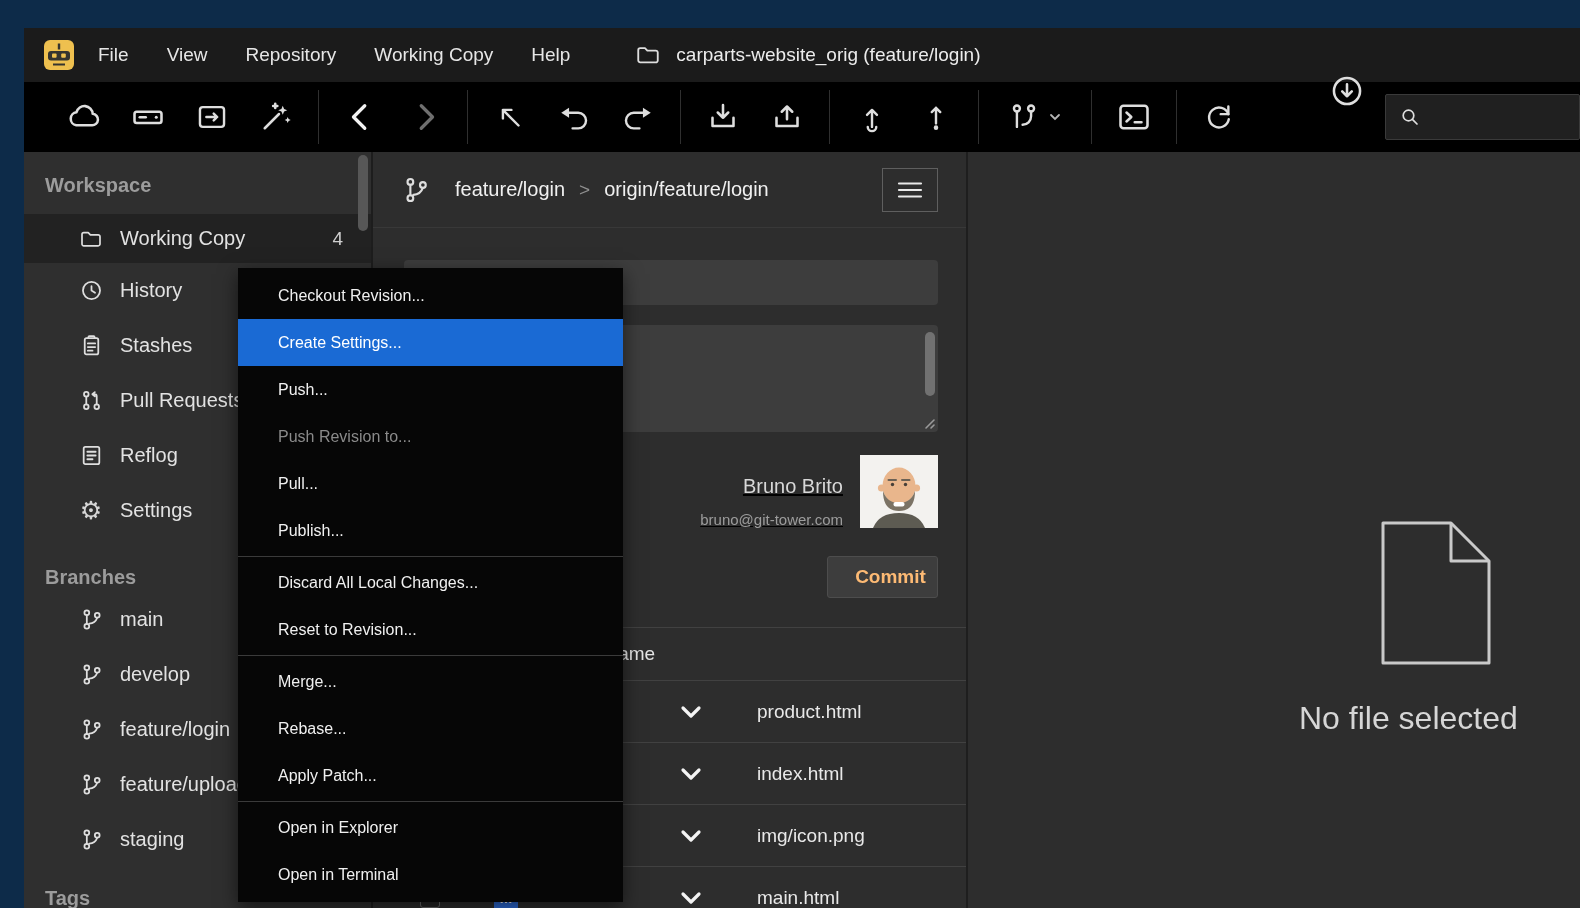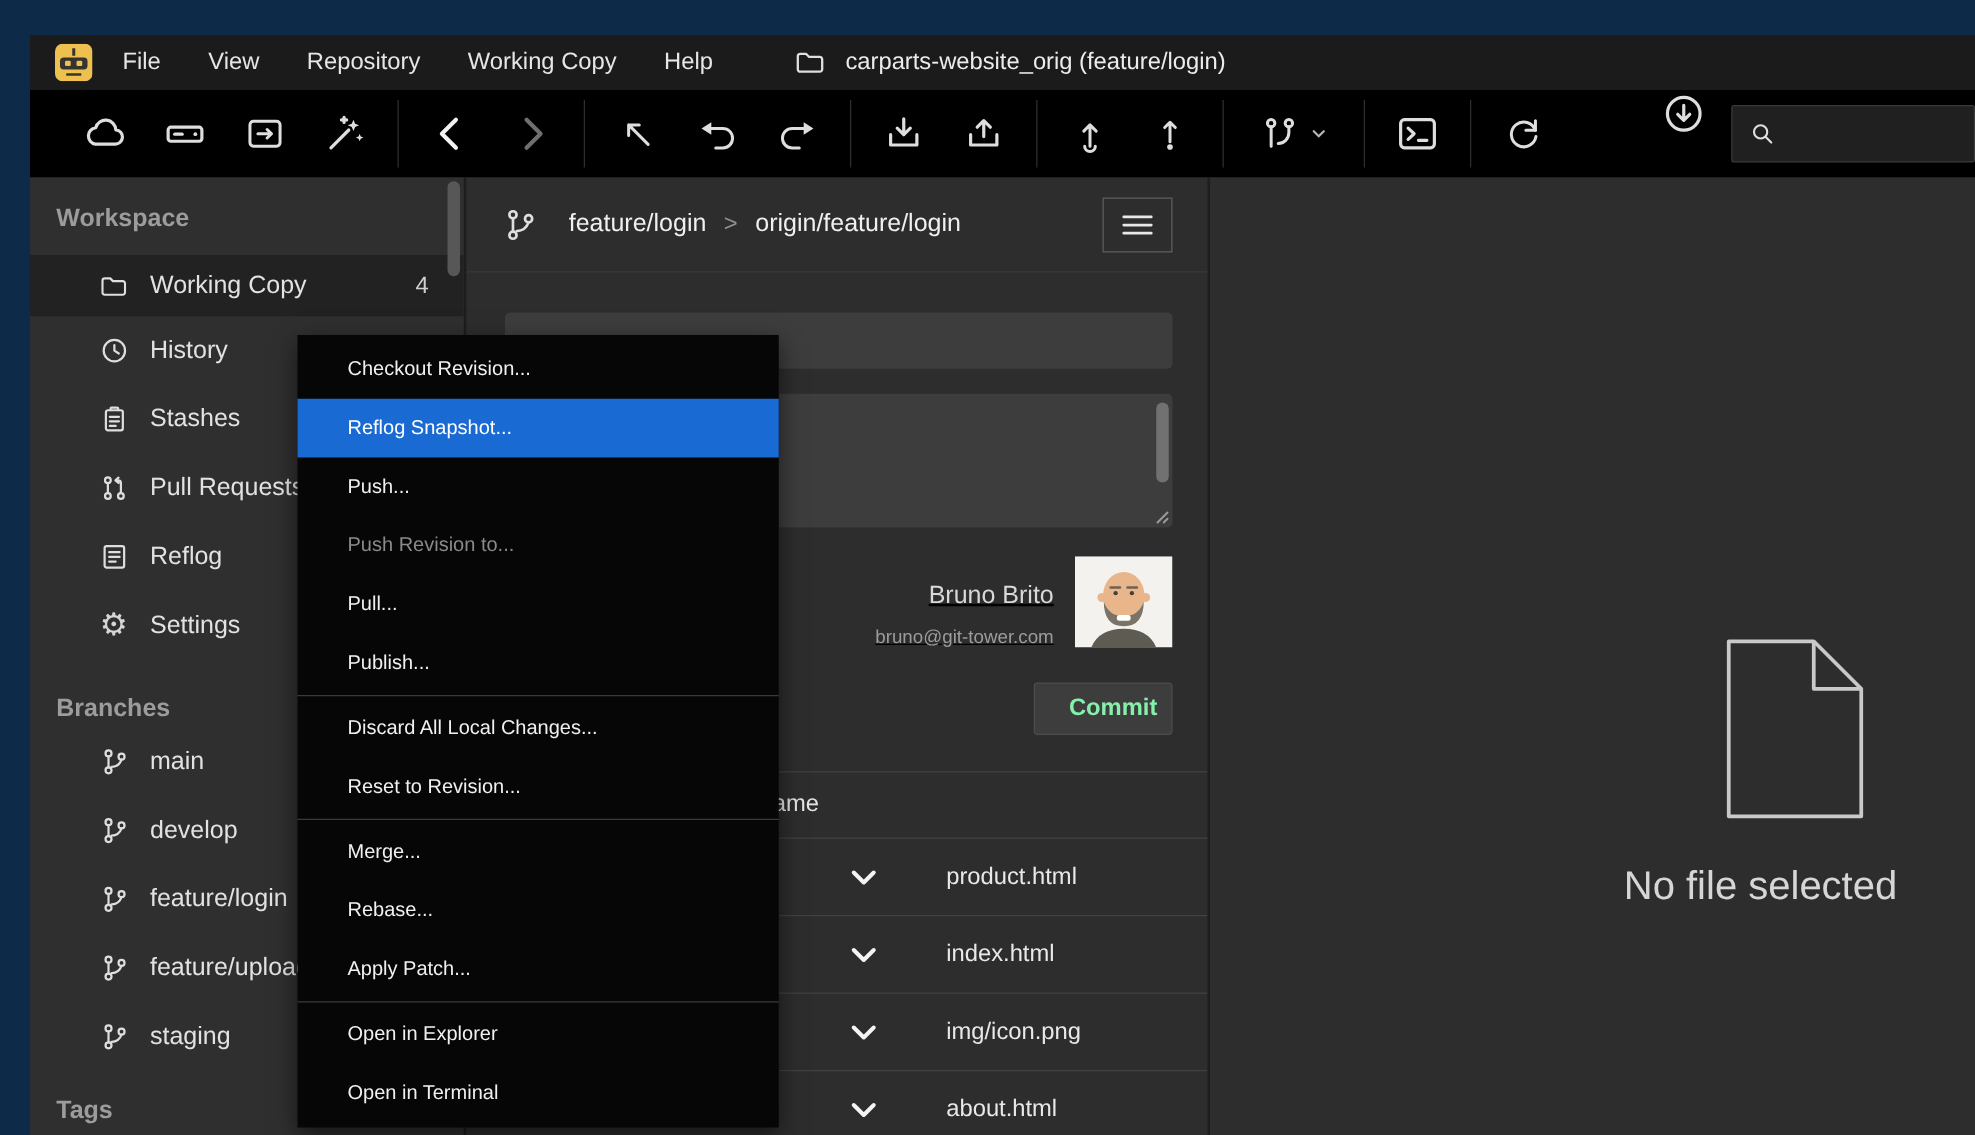--- a/index.html
+++ b/index.html
@@ -3,21 +3,21 @@
 <meta charset="utf-8">
 <style>
   * { margin:0; padding:0; box-sizing:border-box; }
   html,body { width:1580px; height:908px; overflow:hidden; background:#0d2b49;
               font-family:"Liberation Sans", sans-serif; }
   .desktop { position:relative; width:1580px; height:908px; background:#0d2b49; }
   .window { position:absolute; left:24px; top:28px; right:0; bottom:0;
             background:#2d2d2d; display:flex; flex-direction:column; overflow:hidden; }
 
   
-  .titlebar { height:44px; background:#1b1b1b; display:flex; align-items:center;
+  .titlebar { height:54px; background:#1b1b1b; display:flex; align-items:center;
               padding-left:20px; flex:0 0 auto; }
   .app-icon { width:30px; height:30px; margin-right:24px; flex:0 0 auto; }
   .menu-item { color:#e6e6e6; font-size:19px; margin-right:38px; cursor:default; }
   .tb-folder { margin-left:26px; margin-right:14px; display:flex; align-items:center; }
   .repo-title { color:#ececec; font-size:19px; white-space:nowrap; }
 
   
   .toolbar { height:70px; background:#000; display:flex; align-items:center;
              padding-left:28px; flex:0 0 auto; }
   .tb-btn { width:64px; height:56px; display:flex; align-items:center; justify-content:center; flex:0 0 auto; }
@@ -72,21 +72,21 @@
   .msg-thumb { position:absolute; right:3px; top:7px; width:10px; height:64px;
                background:#717171; border-radius:5px; }
   .msg-grip { position:absolute; right:2px; bottom:2px; }
   .author-row { margin-top:23px; display:flex; justify-content:flex-end; align-items:flex-end;text-decoration:underline; }
   .author-text { text-align:right; margin-right:17px; padding-top:2px; }
   .author-name { color:#d8d8d8; font-size:20px; }
   .author-email { color:#9c9c9c; font-size:15px; margin-top:13px; }
   .avatar { width:78px; height:73px; flex:0 0 auto; }
   .commit-btn { margin-top:28px; align-self:flex-end; width:111px; height:42px;
                 background:#3d3d3d; border:1px solid #4d4d4d; border-radius:3px;
-                color:#86efac; font-size:19px; font-weight:bold; display:flex;
+                color:#fdba74; font-size:19px; font-weight:bold; display:flex;
                 align-items:center; justify-content:center; cursor:default;padding-left:16px; }
 
   .file-list { margin-top:29px; border-top:1px solid #414141; flex:0 0 auto; }
   .fl-header { height:53px; display:flex; align-items:center; padding-left:204px;
                color:#e4e4e4; font-size:19px; border-bottom:1px solid #414141; }
   .fl-row { height:62px; display:flex; align-items:center; padding-left:47px;
             border-bottom:1px solid #414141; color:#e8e8e8; font-size:19px; cursor:default;gap:40px; }
   .fl-check { width:20px; height:20px; background:#252525; border:1px solid #6a6a6a;
               border-radius:3px; color:#f2f2f2; font-size:14px; display:flex;
               align-items:center; justify-content:center; flex:0 0 auto; }
@@ -471,37 +471,37 @@
           </div>
 
           <div class="fl-row">
             <span class="fl-check">✓</span>
             <span class="fl-badge">M</span>
             <span class="fl-chevron">
               <svg width="22" height="16" viewBox="0 0 22 16" fill="none" stroke="#f4f4f4" stroke-width="3.2" stroke-linecap="round" stroke-linejoin="round">
                   <path d="M3 4 l8 8 8-8"></path>
                 </svg>
             </span>
-            <span class="fl-name">about.html</span>
+            <span class="fl-name">main.html</span>
           </div>
         </div>
       </div>
 
       <div class="right-panel">
         <svg class="no-file-icon" width="122" height="150" viewBox="0 0 122 150" fill="none" stroke="#c9c9c9" stroke-width="3" stroke-linejoin="round">
           <path d="M7 5 h68 l38 38 v102 H7 z"></path>
           <path d="M75 5 v38 h38"></path>
         </svg>
         <div class="no-file-text">No file selected</div>
       </div>
     </div>
 
     <div class="context-menu">
       <div class="cm-item">Checkout Revision...</div>
-      <div class="cm-item hl">Reflog Snapshot...</div>
+      <div class="cm-item hl">Create Settings...</div>
       <div class="cm-item">Push...</div>
       <div class="cm-item dis">Push Revision to...</div>
       <div class="cm-item">Pull...</div>
       <div class="cm-item">Publish...</div>
       <div class="cm-sep"></div>
       <div class="cm-item">Discard All Local Changes...</div>
       <div class="cm-item">Reset to Revision...</div>
       <div class="cm-sep"></div>
       <div class="cm-item">Merge...</div>
       <div class="cm-item">Rebase...</div>

